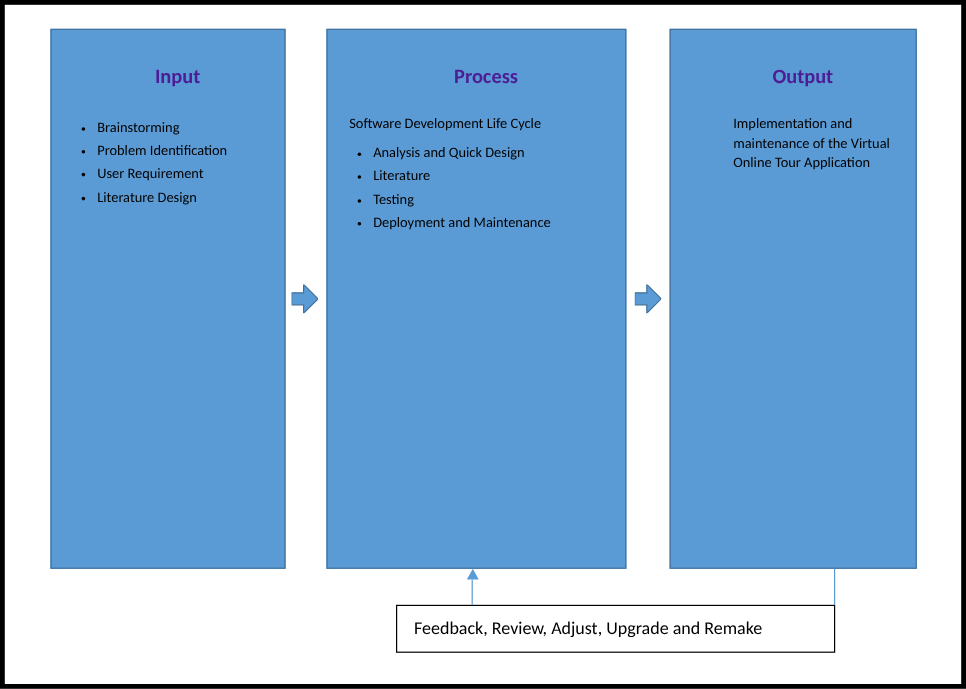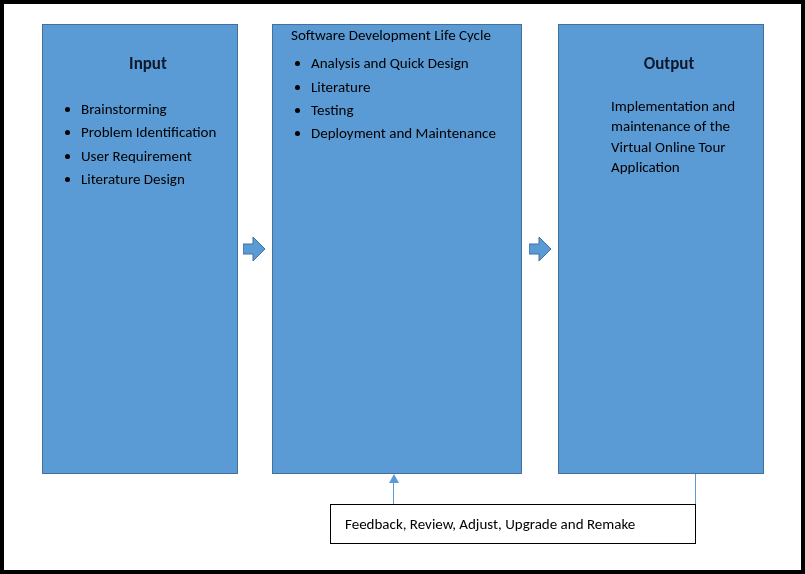--- a/index.html
+++ b/index.html
@@ -19,28 +19,28 @@
   .box {
     position: absolute;
     background: #5b9bd5;
     border: 1px solid #41719c;
     color: #000;
     font-size: 15px;
   }
   .box-header {
     text-align: center;
     font-weight: bold;
-    color: #0f172a;
+    color: #4c1d95;
     font-size: 17px;
     padding: 28px 8px 22px 24px;
   }
   .box-body {
     padding: 0 18px 12px 18px;
     color: #000;
-    font-size: 15px;
+    font-size: 12px;
     line-height: 1.35;
   }
   .box-body ul { margin: 0; padding-left: 20px; }
   .box-body ul li { margin: 3px 0; }
   .subhead { margin-bottom: 8px; }
   .arrow {
     position: absolute;
     width: 22px; height: 24px;
   }
   .arrow svg { display:block; }
@@ -72,20 +72,21 @@
       <ul>
         <li>Brainstorming</li>
         <li>Problem Identification</li>
         <li>User Requirement</li>
         <li>Literature Design</li>
       </ul>
     </div>
   </div>
 
   <div class="box" style="left:268px; top:20px; width:250px; height:450px;">
+    <div class="box-header">Process</div>
     <div class="box-body">
       <div class="subhead">Software Development Life Cycle</div>
       <ul>
         <li>Analysis and Quick Design</li>
         <li>Literature</li>
         <li>Testing</li>
         <li>Deployment and Maintenance</li>
       </ul>
     </div>
   </div>

